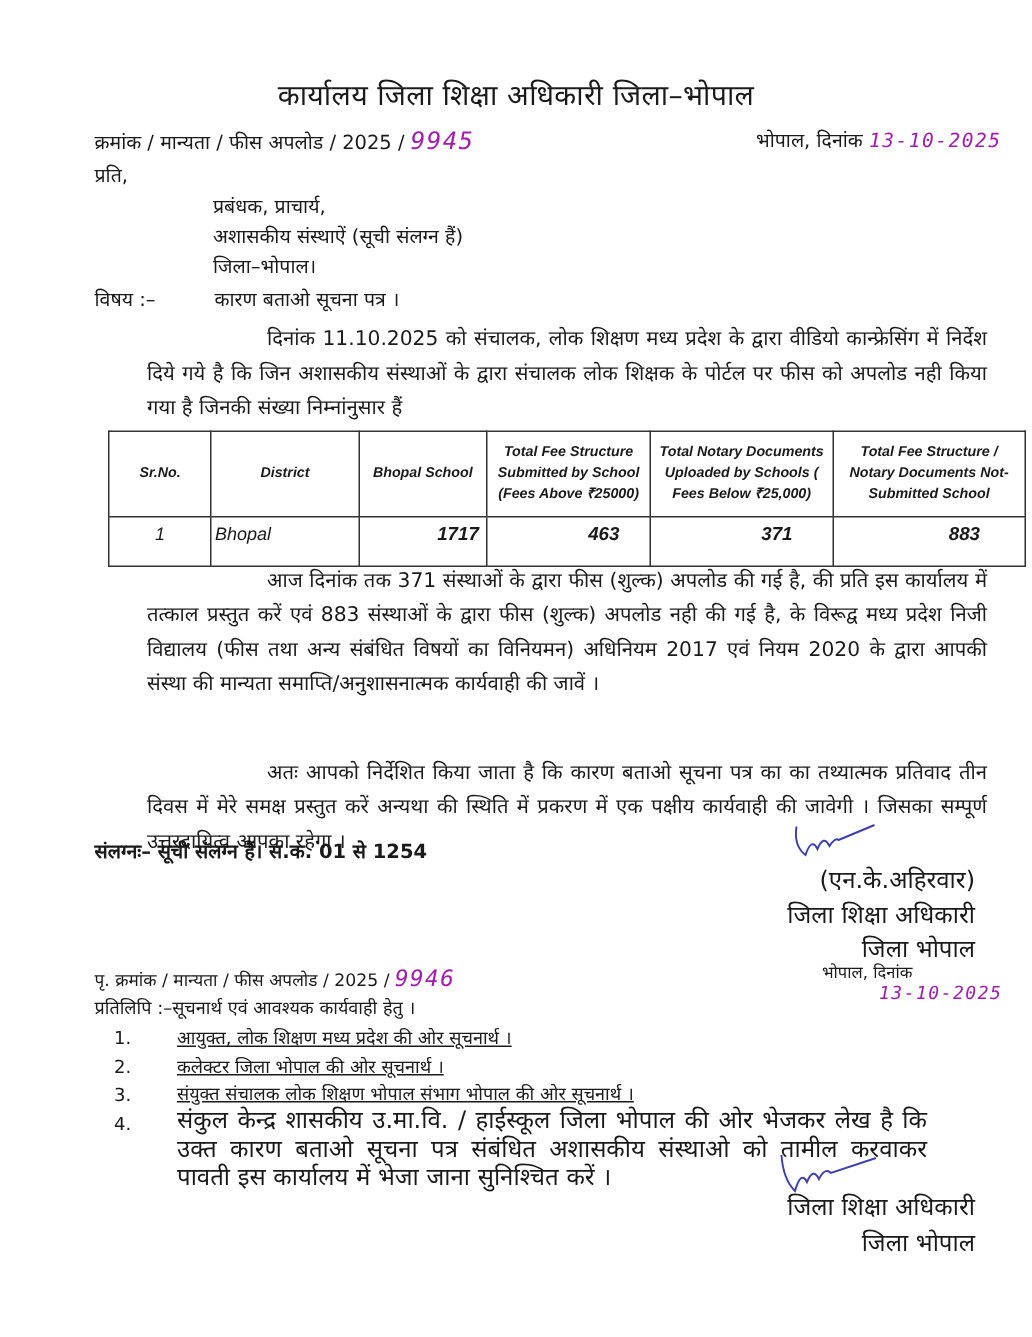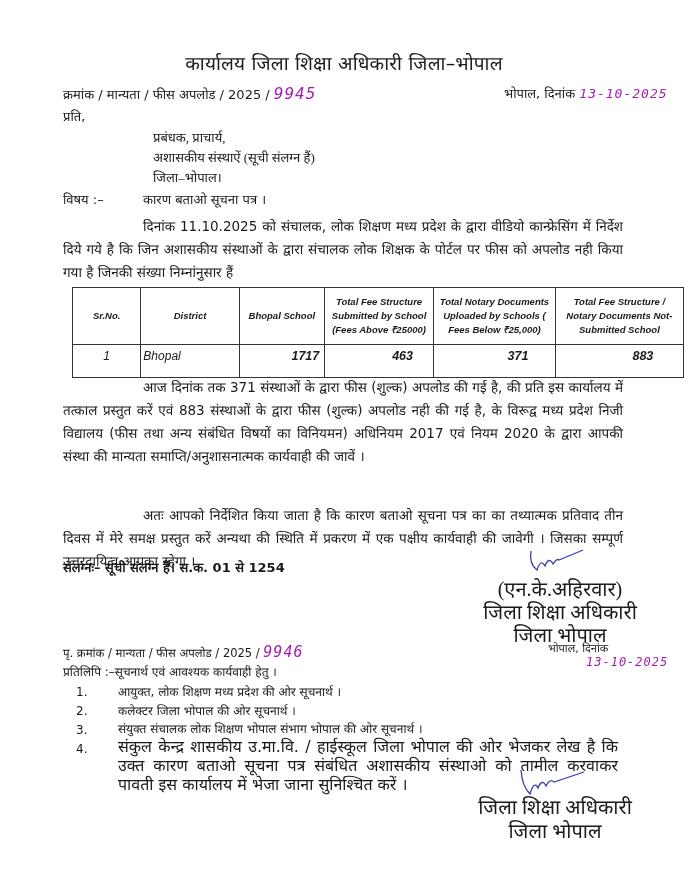--- a/index.html
+++ b/index.html
@@ -6,44 +6,44 @@
     body {
       width: 688px; height: 891px; position: relative; overflow: hidden;
       font-family: "DejaVu Sans", sans-serif; color: #1a1a1a;
     }
     .abs { position: absolute; white-space: nowrap; }
     .title { left: 0; width: 688px; text-align: center; top: 50px; font-size: 19px; letter-spacing: 0.2px; }
     .ref { left: 63px; top: 84px; font-size: 13px; }
     .hand { font-family: "DejaVu Sans Mono", monospace; font-style: italic; font-size: 16px; color: #a21caf; letter-spacing: 1px; }
     .datehead { left: 504px; top: 84px; font-size: 13px; }
     .prati { left: 63px; top: 107px; font-size: 13px; }
-    .addr { left: 153px; font-size: 13px; font-family: Liberation Serif, serif; }
+    .addr { left: 142px; font-size: 13px; }
     .subj-label { left: 63px; top: 190px; font-size: 13px; }
     .subj-text { left: 143px; top: 190px; font-size: 13px; }
     .para {
       position: absolute; left: 63px; width: 560px; font-size: 13.5px; line-height: 23px;
       text-align: justify; text-align-last: left;
     }
-    .indent { text-indent: 80px; }
+    .indent { text-indent: 80px; margin-left: 35px; }
     table.fees {
       position: absolute; left: 72px; top: 287px; width: 612px;
       border-collapse: collapse; font-family: "Liberation Sans", sans-serif;
     }
     table.fees th, table.fees td { border: 1.5px solid #333; font-style: italic; }
     table.fees th { font-size: 9.5px; font-weight: bold; height: 52px; text-align: center; padding: 2px 3px; line-height: 14px; }
     table.fees td { font-size: 12px; height: 27px; vertical-align: top; padding-top: 4px; text-align: center; }
     table.fees td.bold { font-weight: bold; font-size: 12.5px; padding-left: 48px; }
     table.fees td.left { text-align: left; padding-left: 2px; }
     .enclosure { left: 63px; top: 558px; font-size: 13px; font-weight: bold; }
-    .sig { position: absolute; text-align: center; font-size: 20px; font-family: Liberation Serif, serif; }
+    .sig { position: absolute; text-align: right; font-size: 16px; }
     .sign-scribble { position: absolute; }
     .copyref { left: 63px; top: 643px; font-size: 11.5px; }
     .copyline { left: 63px; top: 663px; font-size: 12px; }
     .li-num { position: absolute; left: 76px; font-size: 12px; }
-    .li-text { position: absolute; left: 118px; font-size: 12px; }
+    .li-text { position: absolute; left: 118px; font-size: 12px; text-decoration: underline; }
     .li4 { position: absolute; left: 118px; top: 737px; width: 500px; font-size: 16px; line-height: 19px; text-align: justify; text-align-last: left; }
     .smalldate { left: 536px; top: 640px; font-size: 11px; }
   </style>
 </head>
 <body>
 
 <div>
 
   <div class="abs title">कार्यालय जिला शिक्षा अधिकारी जिला–भोपाल</div>
   <div class="abs ref">

